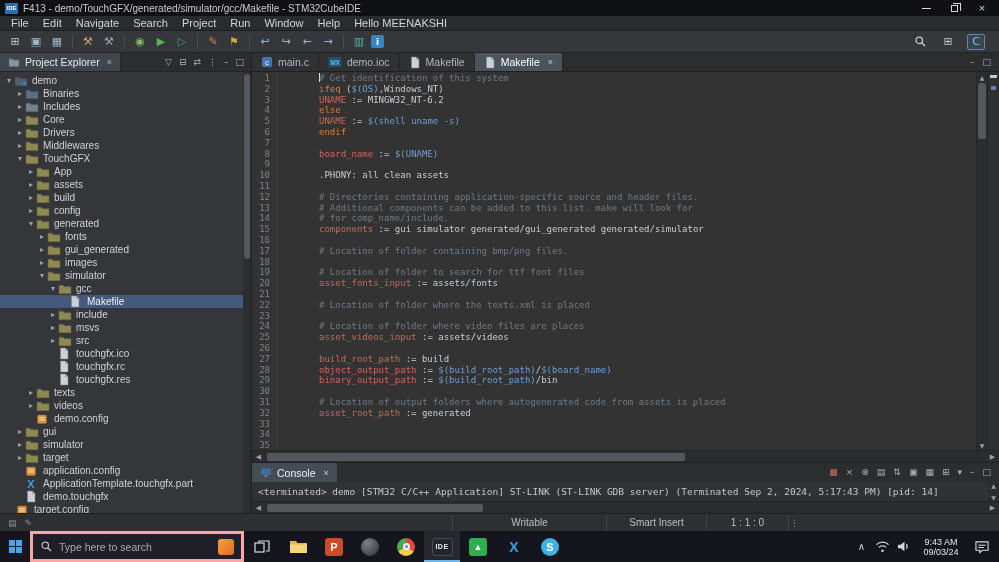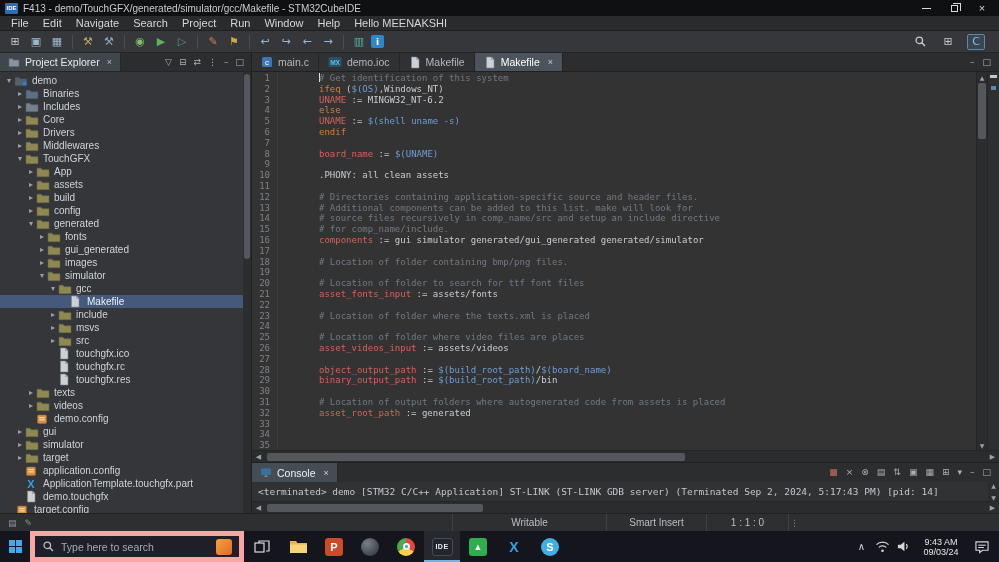--- a/index.html
+++ b/index.html
@@ -89,21 +89,21 @@
 .statusbar{height:18px;flex:none;background:#2e2f31;border-top:1px solid #202124;position:relative;font-size:10px;color:#b9bec3;display:flex;align-items:center;}
 .status-mini{font-size:9px;color:#8d939a;margin-left:8px;font-family:"DejaVu Sans",sans-serif;}
 .status-cell{position:absolute;top:0;bottom:0;display:flex;align-items:center;justify-content:center;border-left:1px solid #404245;border-right:1px solid #404245;}
 .status-grip{position:absolute;left:790px;top:0;bottom:0;display:flex;align-items:center;color:#7d8288;font-size:9px;font-family:"DejaVu Sans",sans-serif;}
 
 
 .taskbar{height:31px;flex:none;background:#15161d;display:flex;align-items:stretch;}
 .start-btn{width:30px;display:flex;align-items:center;justify-content:center;}
 .win-logo{display:grid;grid-template-columns:6px 6px;grid-template-rows:6px 6px;gap:1px;}
 .win-logo span{background:#43a7ea;display:block;}
-.search-box{width:214px;background:#1e1f28;border:5px solid #fca5a5;display:flex;align-items:center;gap:6px;padding:0 7px;}
+.search-box{width:214px;background:#1e1f28;border:3px solid #fca5a5;display:flex;align-items:center;gap:6px;padding:0 7px;}
 .search-box .ph{font-size:10.5px;color:#a6abb3;flex:1;white-space:nowrap;overflow:hidden;}
 .bing-badge{width:16px;height:16px;border-radius:3px;background:linear-gradient(135deg,#f6a23c,#e06a28);flex:none;}
 #taskbar-apps{display:flex;align-items:stretch;}
 .tb-app{width:36px;display:flex;align-items:center;justify-content:center;}
 .app-active{background:rgba(255,255,255,0.08);box-shadow:inset 0 -2px 0 #70b5e8;}
 .app-chip{width:18px;height:18px;border-radius:3px;color:#fff;font-weight:bold;font-size:11px;display:flex;align-items:center;justify-content:center;}
 .app-dot{width:18px;height:18px;border-radius:50%;display:flex;align-items:center;justify-content:center;color:#fff;font-weight:bold;font-size:11px;}
 .chrome-ico{width:18px;height:18px;border-radius:50%;background:conic-gradient(#e8453c 0deg 120deg,#f7d046 120deg 240deg,#4aa84e 240deg 360deg);display:flex;align-items:center;justify-content:center;}
 .chrome-c{width:7px;height:7px;border-radius:50%;background:#4a90e2;border:2px solid #f2f4f6;}
 .ide-ico{width:21px;height:18px;background:#22262c;border:1px solid #444c55;border-radius:3px;color:#e4eaf2;font-size:7px;font-weight:bold;display:flex;align-items:center;justify-content:center;letter-spacing:0.5px;}
@@ -619,34 +619,34 @@
             <div class="code-line"><span class="tk-kw">else</span></div>
             <div class="code-line"><span class="tk-vr">UNAME</span><span class="tk-tx"> := </span><span class="tk-rf">$(shell uname -s)</span></div>
             <div class="code-line"><span class="tk-kw">endif</span></div>
             <div class="code-line"></div>
             <div class="code-line"><span class="tk-vr">board_name</span><span class="tk-tx"> := </span><span class="tk-rf">$(UNAME)</span></div>
             <div class="code-line"></div>
             <div class="code-line"><span class="tk-tx">.PHONY: all clean assets</span></div>
             <div class="code-line"></div>
             <div class="code-line"><span class="tk-cm"># Directories containing application-specific source and header files.</span></div>
             <div class="code-line"><span class="tk-cm"># Additional components can be added to this list. make will look for</span></div>
-            <div class="code-line"><span class="tk-cm"># source files recursively in comp_name/src and setup an include directive</span></div>
             <div class="code-line"><span class="tk-cm"># for comp_name/include.</span></div>
             <div class="code-line"><span class="tk-vr">components</span><span class="tk-tx"> := gui simulator generated/gui_generated generated/simulator</span></div>
             <div class="code-line"></div>
             <div class="code-line"><span class="tk-cm"># Location of folder containing bmp/png files.</span></div>
             <div class="code-line"></div>
             <div class="code-line"><span class="tk-cm"># Location of folder to search for ttf font files</span></div>
             <div class="code-line"><span class="tk-vr">asset_fonts_input</span><span class="tk-tx"> := assets/fonts</span></div>
             <div class="code-line"></div>
             <div class="code-line"><span class="tk-cm"># Location of folder where the texts.xml is placed</span></div>
             <div class="code-line"></div>
             <div class="code-line"><span class="tk-cm"># Location of folder where video files are places</span></div>
             <div class="code-line"><span class="tk-vr">asset_videos_input</span><span class="tk-tx"> := assets/videos</span></div>
             <div class="code-line"></div>
+            <div class="code-line"><span class="tk-vr">build_root_path</span><span class="tk-tx"> := build</span></div>
             <div class="code-line"><span class="tk-vr">object_output_path</span><span class="tk-tx"> := </span><span class="tk-rf">$(build_root_path)</span><span class="tk-tx">/</span><span class="tk-rf">$(board_name)</span></div>
             <div class="code-line"><span class="tk-vr">binary_output_path</span><span class="tk-tx"> := </span><span class="tk-rf">$(build_root_path)</span><span class="tk-tx">/bin</span></div>
             <div class="code-line"></div>
             <div class="code-line"><span class="tk-cm"># Location of output folders where autogenerated code from assets is placed</span></div>
             <div class="code-line"><span class="tk-vr">asset_root_path</span><span class="tk-tx"> := generated</span></div>
           </div>
         <div class="ed-vscroll">
           <span class="arr">▲</span>
           <div class="thumb"></div>
           <span class="arr down">▼</span>

